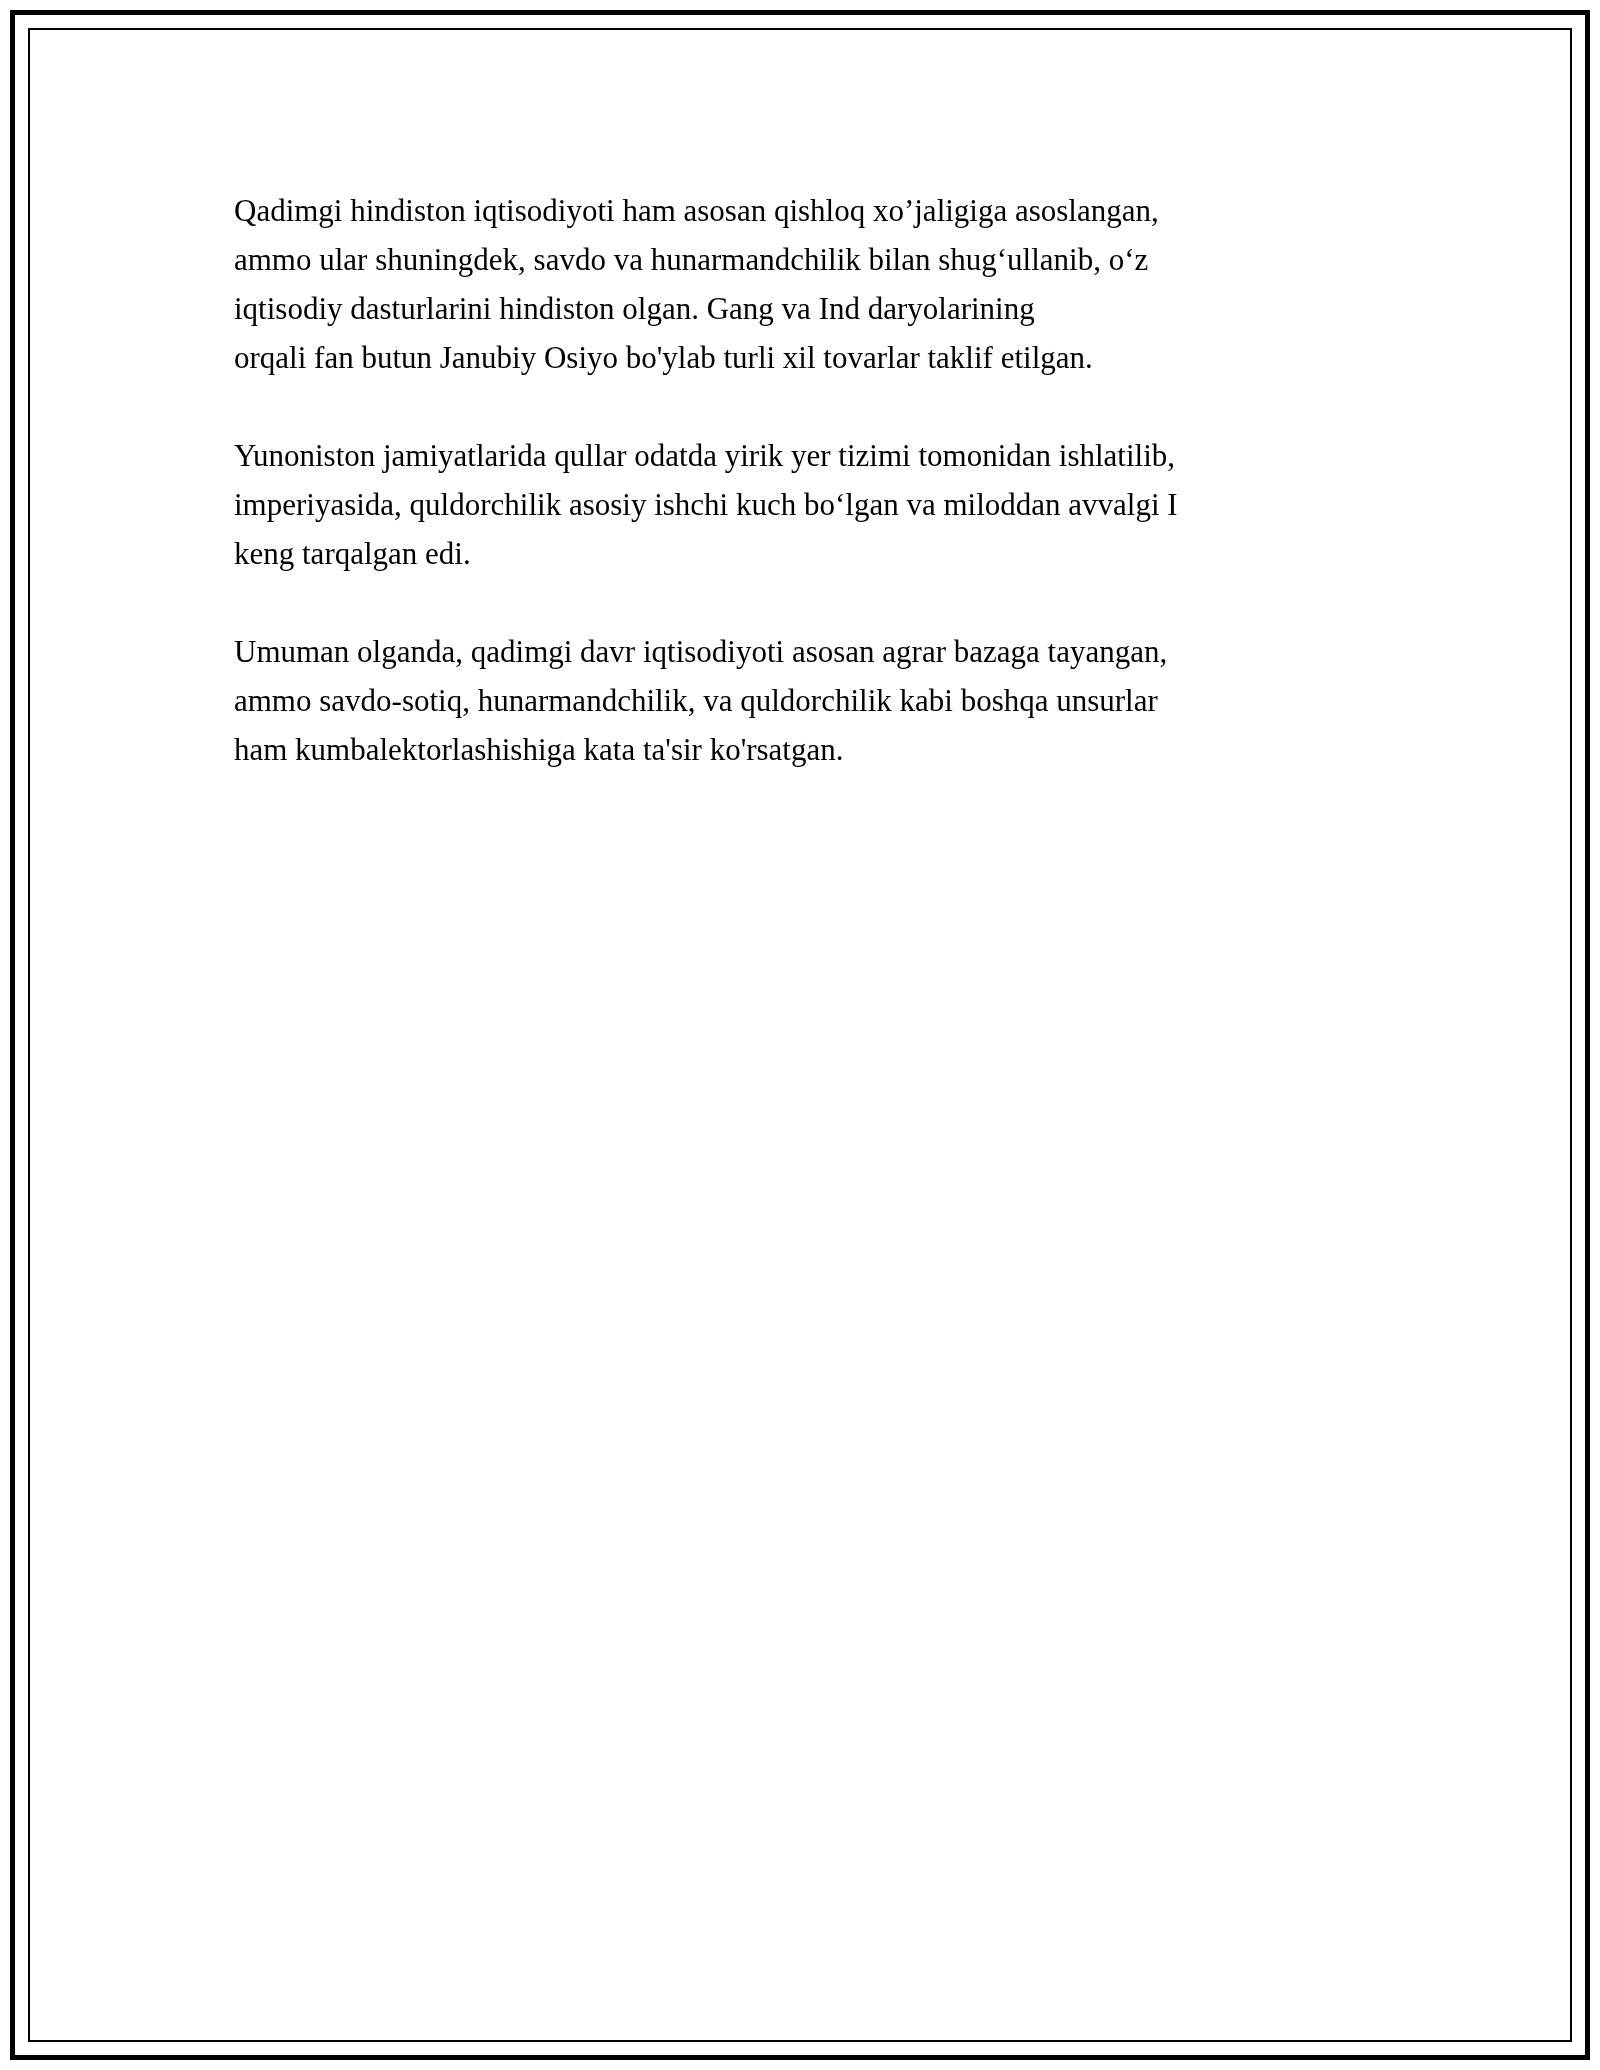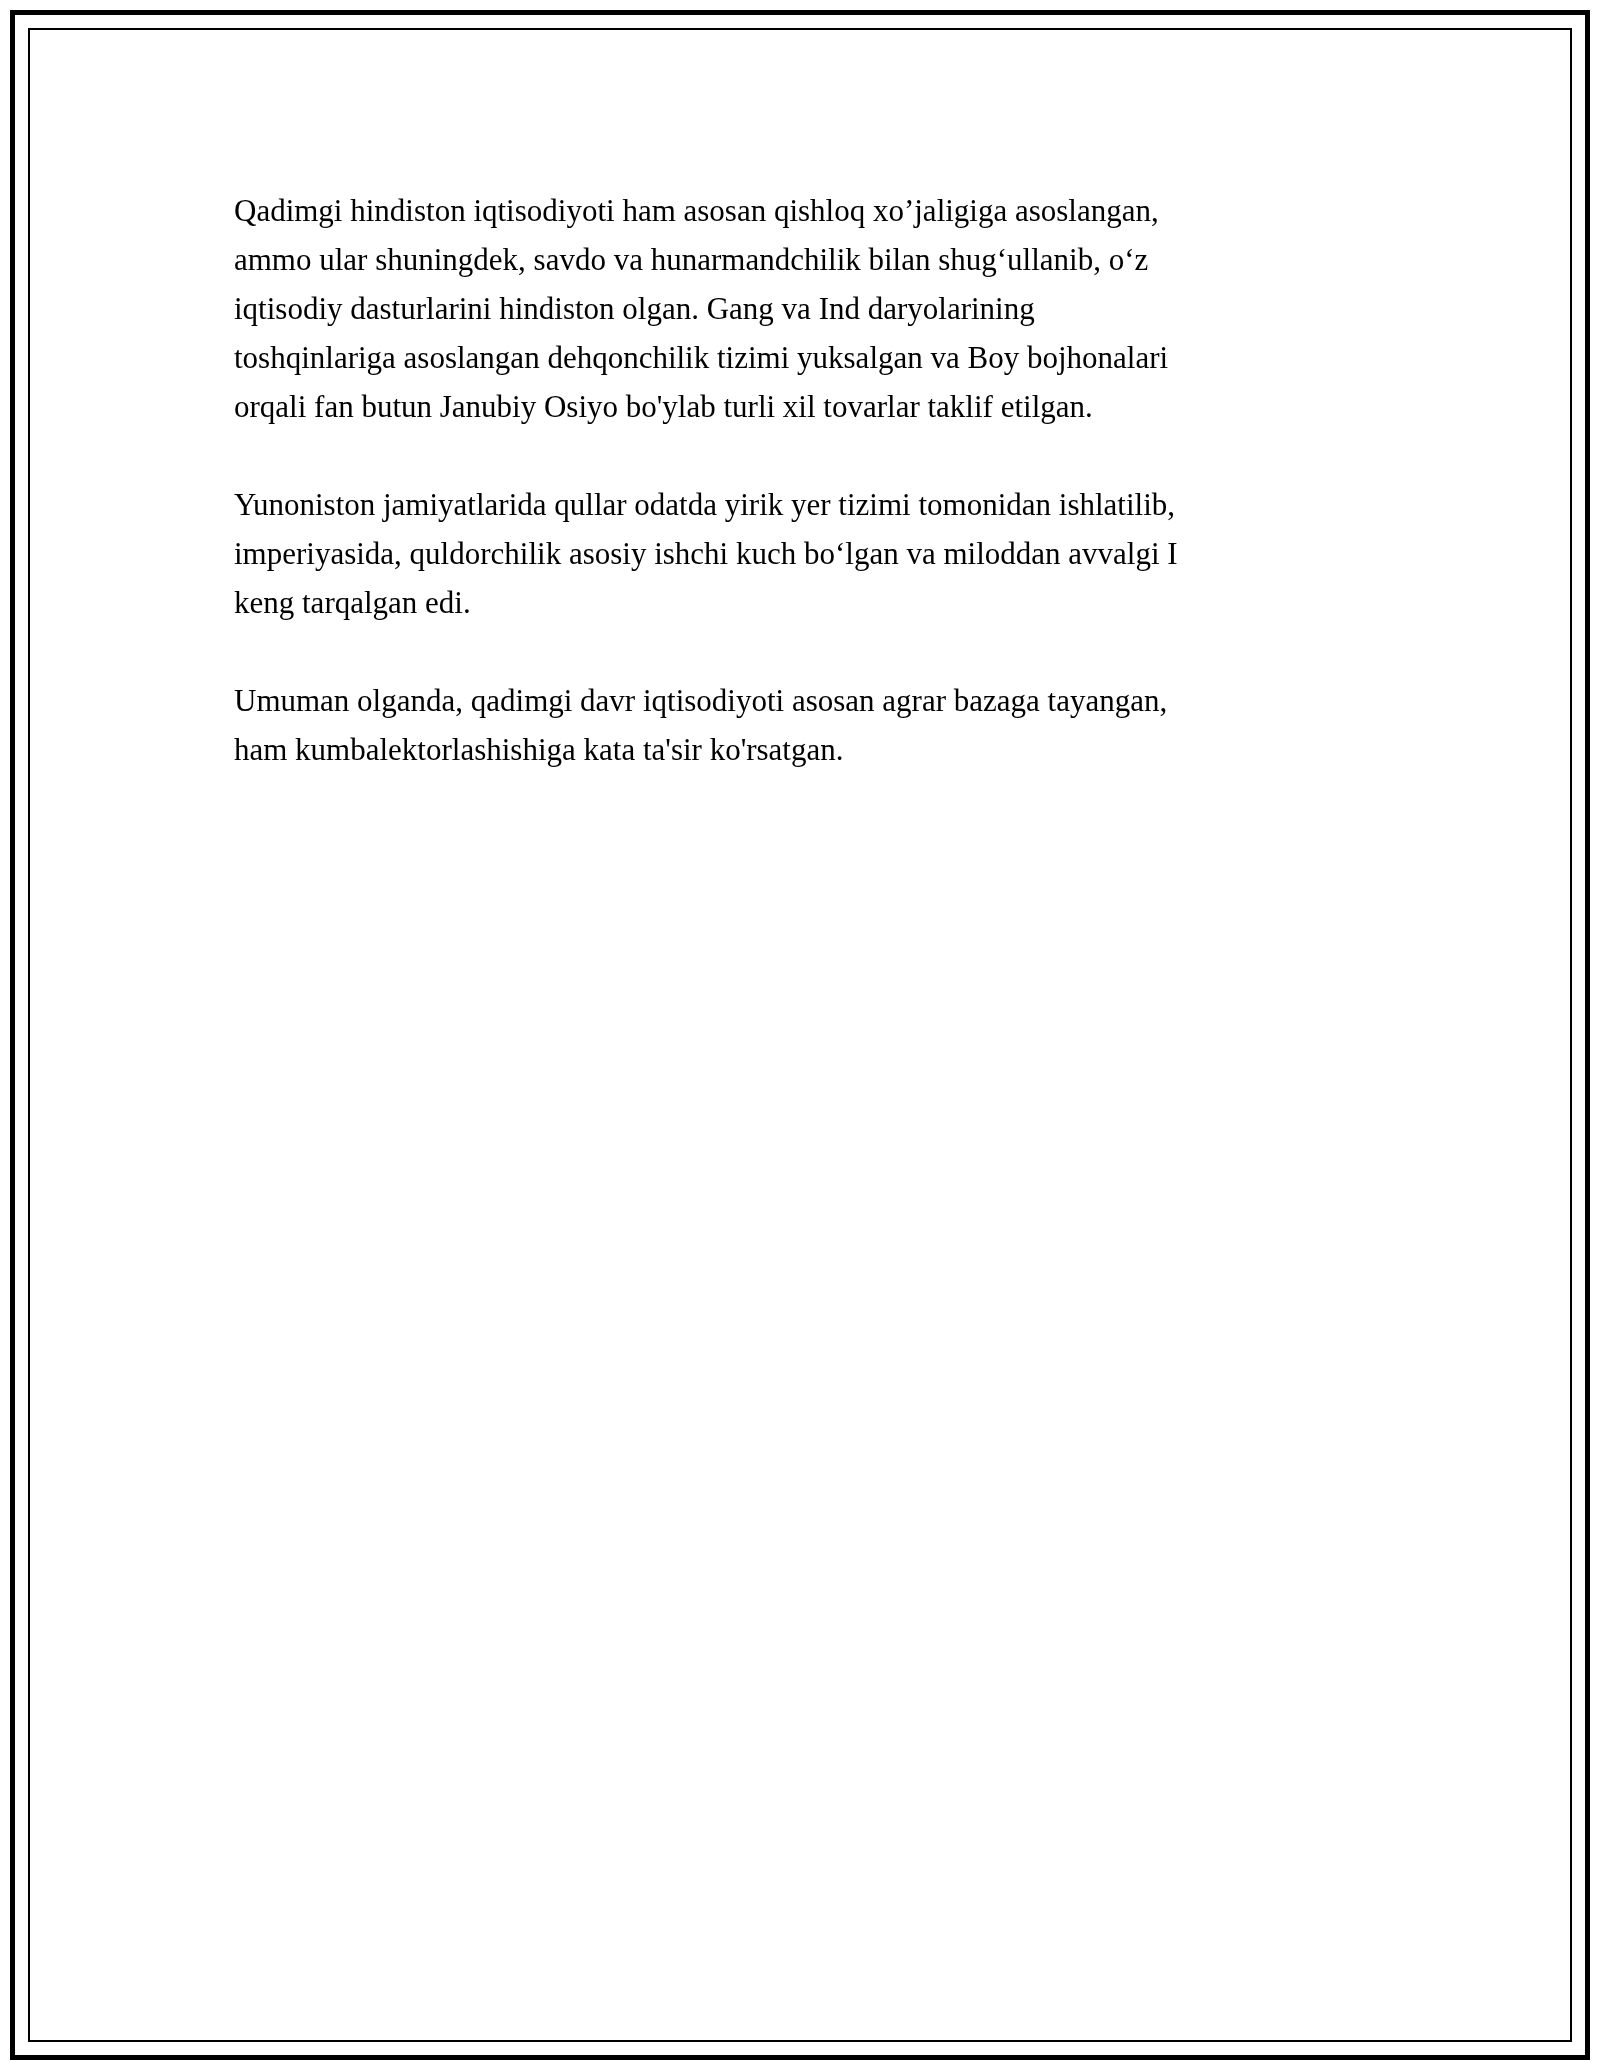--- a/index.html
+++ b/index.html
@@ -49,26 +49,26 @@
 <body>
 
 <div class="page">
   <div class="frame-outer"></div>
   <div class="frame-inner"></div>
   <div class="content" id="doc-body">
       <p class="para">
         <span class="line">Qadimgi hindiston iqtisodiyoti ham asosan qishloq xo’jaligiga asoslangan,</span>
         <span class="line">ammo ular shuningdek, savdo va hunarmandchilik bilan shug‘ullanib, o‘z</span>
         <span class="line">iqtisodiy dasturlarini hindiston olgan. Gang va Ind daryolarining</span>
-        <span class="line">toshqinlariga asoslangan dehqonchilik tizimi yuksalgan va Boy bojhonalari</span>
         <span class="line">orqali fan butun Janubiy Osiyo bo'ylab turli xil tovarlar taklif etilgan.</span>
       </p>
       <p class="para">
         <span class="line">Yunoniston jamiyatlarida qullar odatda yirik yer tizimi tomonidan ishlatilib,</span>
         <span class="line">imperiyasida, quldorchilik asosiy ishchi kuch bo‘lgan va miloddan avvalgi I</span>
         <span class="line">keng tarqalgan edi.</span>
       </p>
       <p class="para">
         <span class="line">Umuman olganda, qadimgi davr iqtisodiyoti asosan agrar bazaga tayangan,</span>
+        <span class="line">ammo savdo-sotiq, hunarmandchilik, va quldorchilik kabi boshqa unsurlar</span>
         <span class="line">ham kumbalektorlashishiga kata ta'sir ko'rsatgan.</span>
       </p>
     </div>
 </div>
 
 </body></html>

